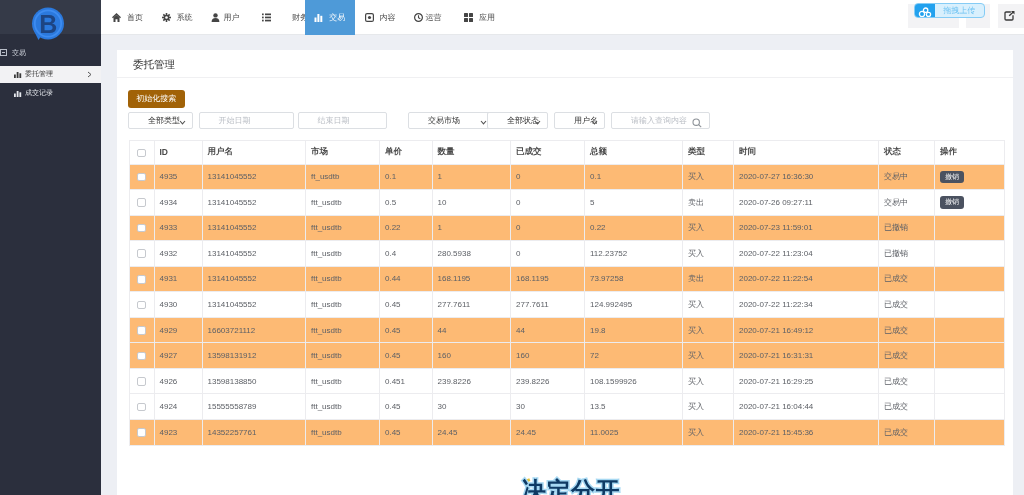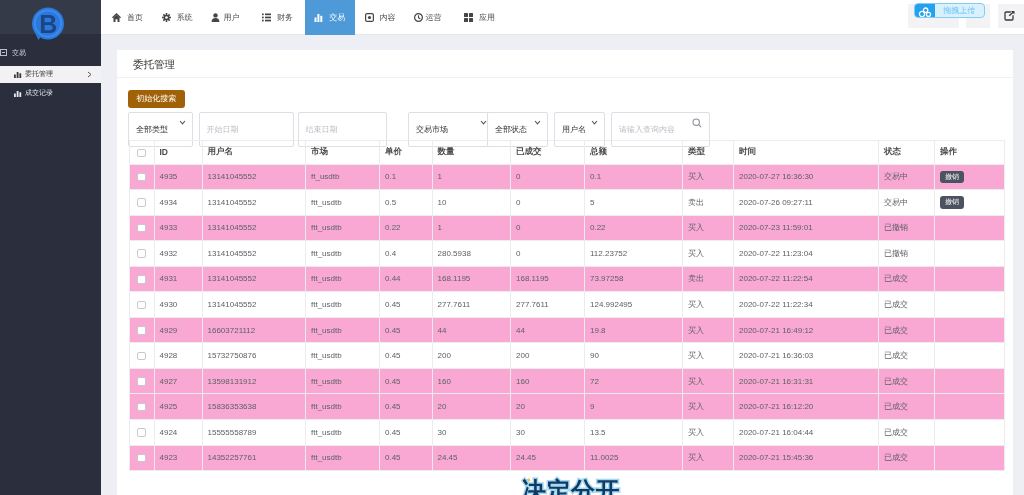--- a/index.html
+++ b/index.html
@@ -19,30 +19,30 @@
 
 .ghost{background:#f3f3f5}
 #bluebtn{left:913.5px;top:3px;width:71px;height:15px;border:1px solid #85ccf5;border-radius:4px;background:#d9f0fd;overflow:hidden}
 #bluebtn .seg{position:absolute;left:0;top:0;width:20.5px;height:100%;background:#22a1ee}
 #bluebtn .txt{position:absolute;left:20.5px;top:0;right:0;height:100%;display:flex;align-items:center;justify-content:center;color:#6fc3f2;font-size:8px}
 
 #card{left:117px;top:50px;width:896px;height:470px;background:#fff}
 #title{left:133px;top:58px;font-size:10.5px;color:#333}
 #divider{left:117px;top:77px;width:896px;height:1px;background:#f0f0f2}
 #ybtn{left:127.5px;top:90px;width:57.5px;height:17.5px;background:#a16207;border-radius:3px;color:#fff;font-size:8px;display:flex;align-items:center;justify-content:center}
-.ctrl{position:absolute;top:112px;height:35px;border:1px solid #dcdfe3;border-radius:2px;background:#fff;font-size:8px;color:#333;display:flex;align-items:center;padding-left:7px}
+.ctrl{position:absolute;top:112px;height:17px;border:1px solid #dcdfe3;border-radius:2px;background:#fff;font-size:8px;color:#333;display:flex;align-items:center;padding-left:19px}
 .ph{color:#b9bdc4}
 .chev{position:absolute;right:6px;top:7px}
 
 table{border-collapse:collapse;table-layout:fixed}
 #tbl{left:129px;top:140px;width:875px}
 th,td{border:1px solid #ececef;font-size:8px;text-align:left;padding:0 0 0 5px;overflow:hidden;white-space:nowrap}
 th{height:23.5px;font-size:8.5px;color:#4a4a4a;font-weight:bold}
 td{height:25.55px;color:#5d6066}
-tr.odd{background:#f9a8d4}
+tr.odd{background:#fdba74}
 .cb{display:inline-block;width:8.5px;height:8.5px;border:1px solid #c6c9ce;border-radius:2px;background:#fff;margin-left:2px;vertical-align:middle}
 .op{display:inline-block;width:24px;height:12.5px;background:#4b5260;border-radius:3px;color:#fff;font-size:7px;line-height:12.5px;text-align:center}
 
 .wm{left:522px;top:475px;font-size:24px;font-weight:bold;letter-spacing:0.5px}
 #wm1{color:#a6d8f2;-webkit-text-stroke:3px #a6d8f2}
 #wm2{color:#0e3a64}
 #wmdot{left:525px;top:479px;width:5px;height:3px;background:#e3c53b;transform:rotate(-20deg)}
 </style>
 </head>
 <body>
@@ -115,21 +115,21 @@
       <svg width="9" height="9" viewBox="0 0 9 9">
         <g fill="#454545">
           <rect x="0" y="0.5" width="1.7" height="1.7"></rect>
           <rect x="3" y="0.5" width="6" height="1.7"></rect>
           <rect x="0" y="3.6" width="1.7" height="1.7"></rect>
           <rect x="3" y="3.6" width="6" height="1.7"></rect>
           <rect x="0" y="6.7" width="1.7" height="1.7"></rect>
           <rect x="3" y="6.7" width="6" height="1.7"></rect>
         </g>
       </svg>
-      <span style="margin-left:3px">财务</span>
+      <span style="margin-left:18px">财务</span>
     </div>
     <div class="abs navitem" style="left:364.5px">
       <svg width="9" height="9" viewBox="0 0 9 9">
         <rect x="0.6" y="0.6" width="7.8" height="7.8" rx="1.5" fill="none" stroke="#454545" stroke-width="1.2"></rect>
         <circle cx="4.5" cy="4.5" r="1.6" fill="#454545"></circle>
       </svg>
       <span style="margin-left:3px">内容</span>
     </div>
     <div class="abs navitem" style="left:413.5px">
       <svg width="9" height="9" viewBox="0 0 9 9">
@@ -328,59 +328,45 @@
         <td>ftt_usdtb</td>
         <td>0.45</td>
         <td>44</td>
         <td>44</td>
         <td>19.8</td>
         <td>买入</td>
         <td>2020-07-21 16:49:12</td>
         <td>已成交</td>
         <td></td>
       </tr>
-      <tr class="">
-        <td><span class="cb"></span></td>
-        <td>4928</td>
-        <td>15732750876</td>
-        <td>ftt_usdtb</td>
-        <td>0.45</td>
-        <td>200</td>
-        <td>200</td>
-        <td>90</td>
-        <td>买入</td>
-        <td>2020-07-21 16:36:03</td>
-        <td>已成交</td>
-        <td></td>
-      </tr>
       <tr class="odd">
         <td><span class="cb"></span></td>
         <td>4927</td>
         <td>13598131912</td>
         <td>ftt_usdtb</td>
         <td>0.45</td>
         <td>160</td>
         <td>160</td>
         <td>72</td>
         <td>买入</td>
         <td>2020-07-21 16:31:31</td>
         <td>已成交</td>
         <td></td>
       </tr>
-      <tr class="odd">
-        <td><span class="cb"></span></td>
-        <td>4925</td>
-        <td>15836353638</td>
-        <td>ftt_usdtb</td>
-        <td>0.45</td>
-        <td>20</td>
-        <td>20</td>
-        <td>9</td>
-        <td>买入</td>
-        <td>2020-07-21 16:12:20</td>
+      <tr class="">
+        <td><span class="cb"></span></td>
+        <td>4926</td>
+        <td>13598138850</td>
+        <td>ftt_usdtb</td>
+        <td>0.451</td>
+        <td>239.8226</td>
+        <td>239.8226</td>
+        <td>108.1599926</td>
+        <td>买入</td>
+        <td>2020-07-21 16:29:25</td>
         <td>已成交</td>
         <td></td>
       </tr>
       <tr class="">
         <td><span class="cb"></span></td>
         <td>4924</td>
         <td>15555558789</td>
         <td>ftt_usdtb</td>
         <td>0.45</td>
         <td>30</td>

